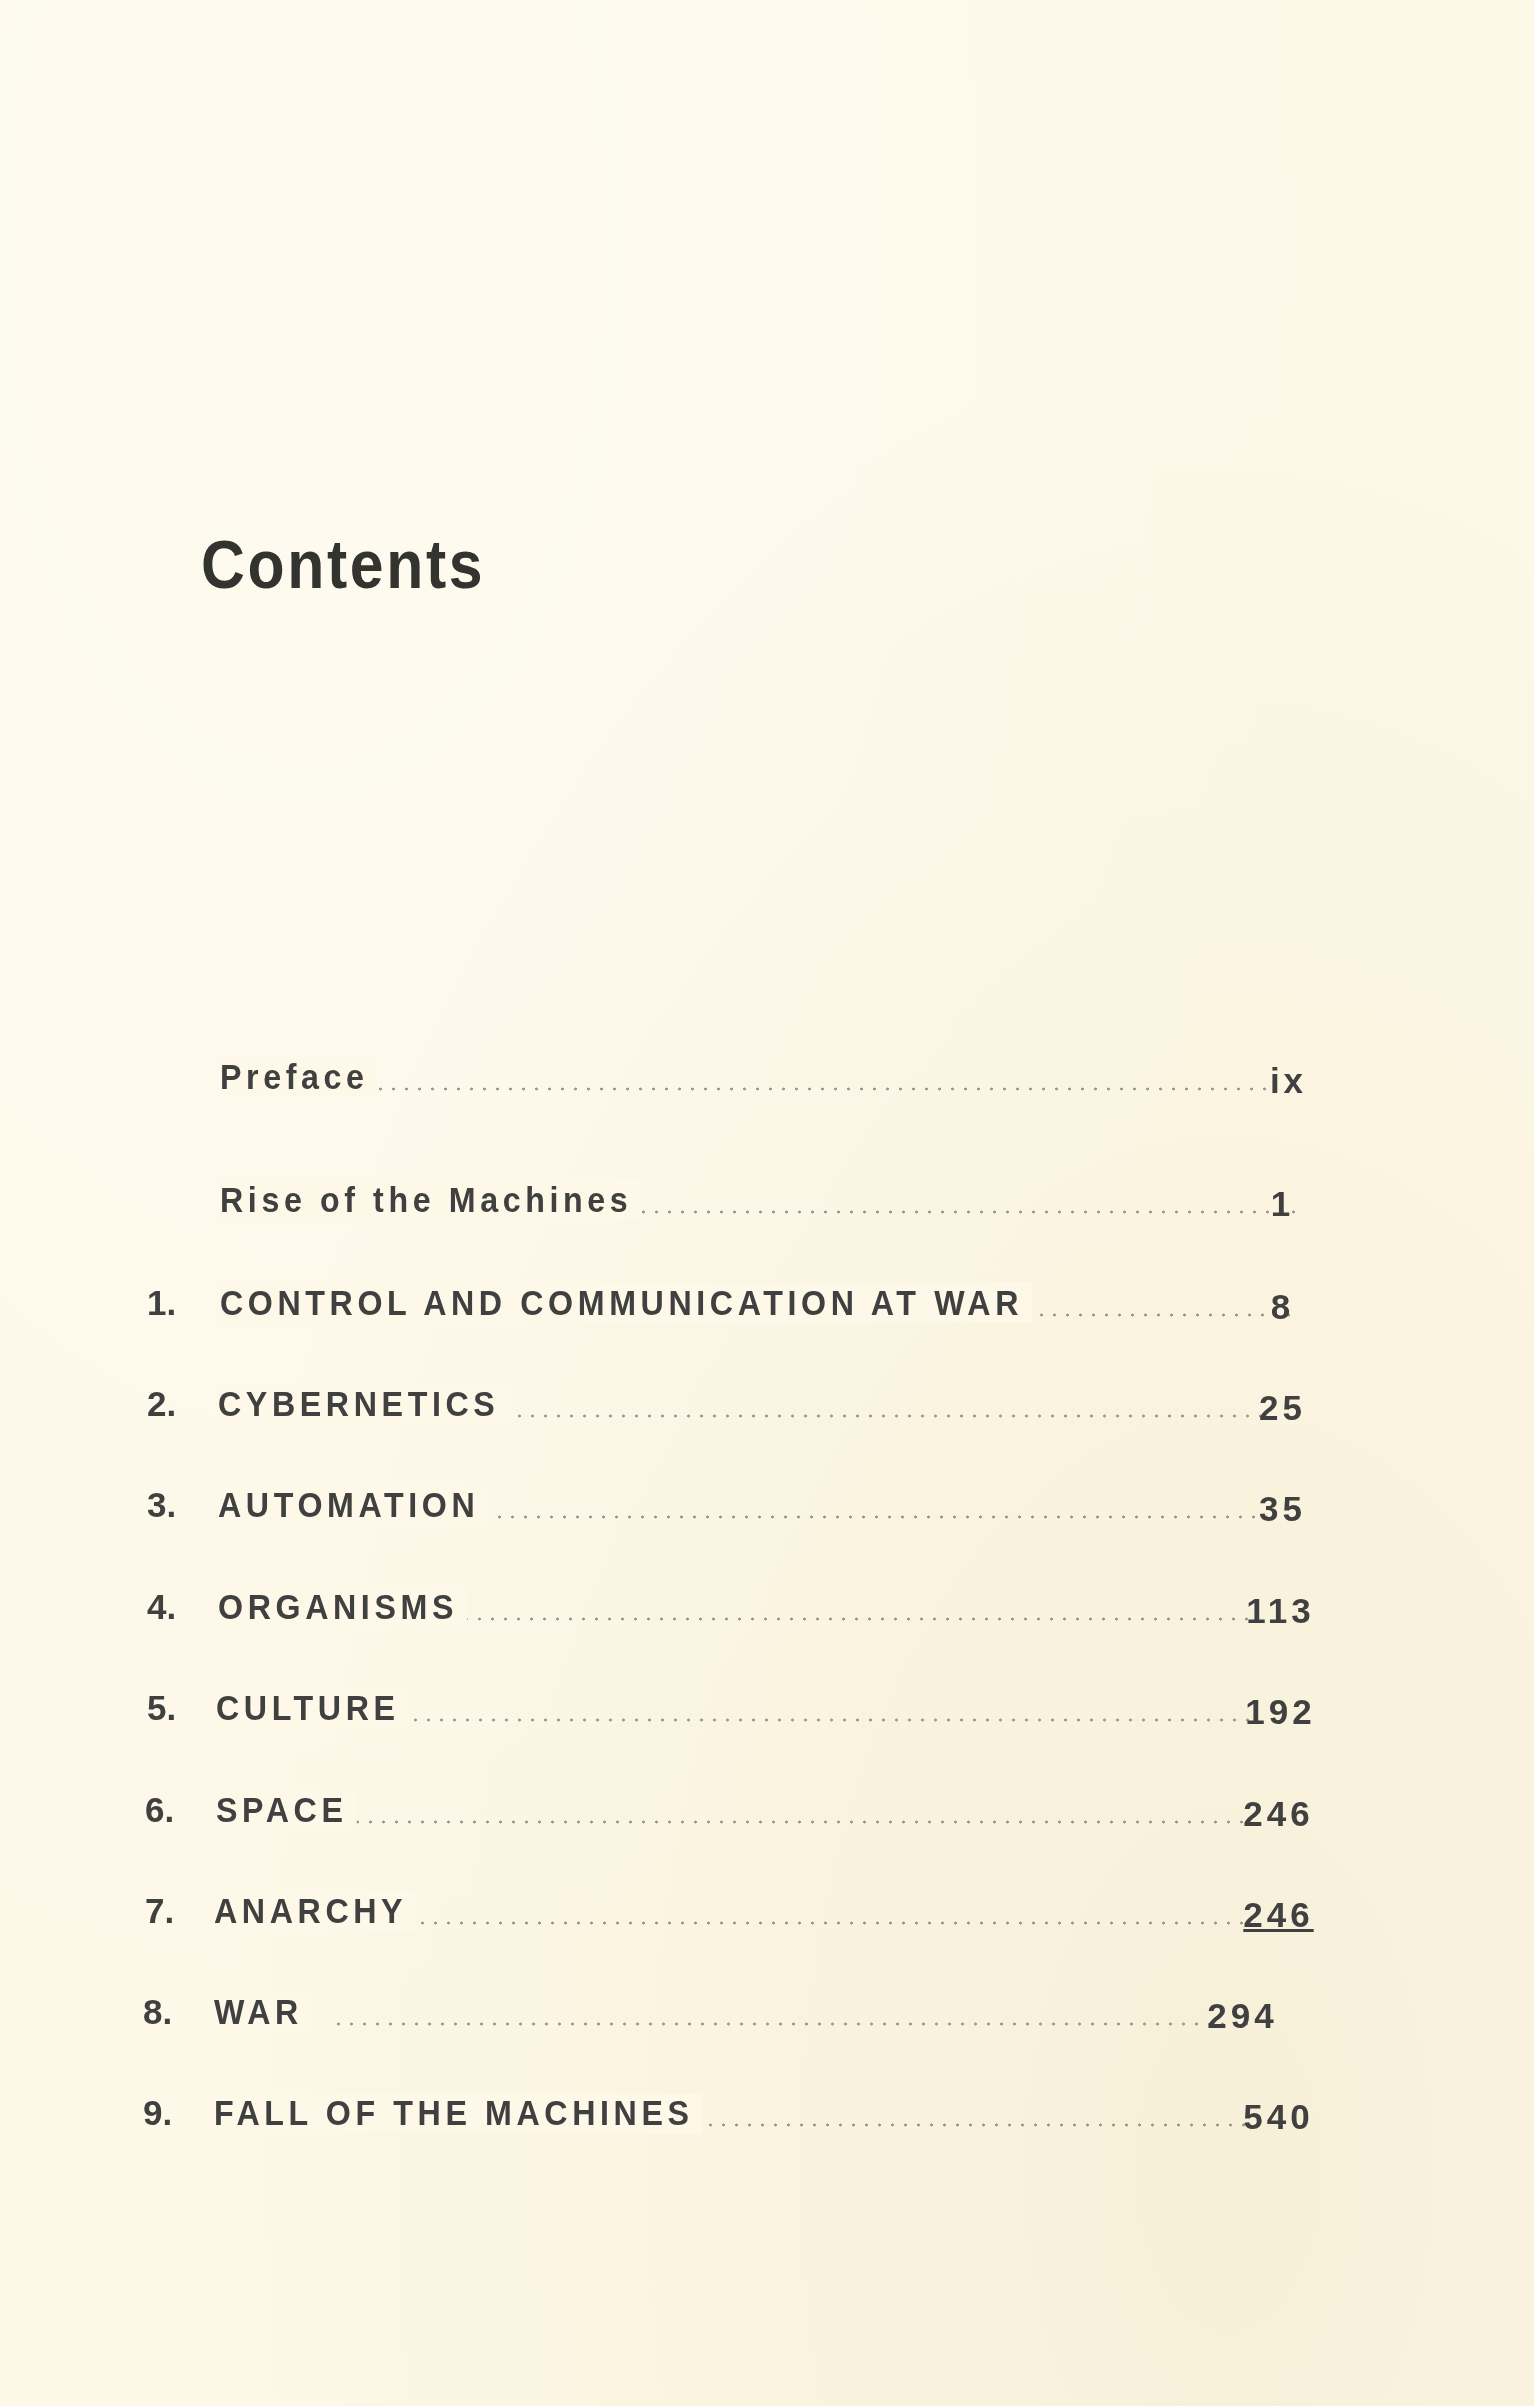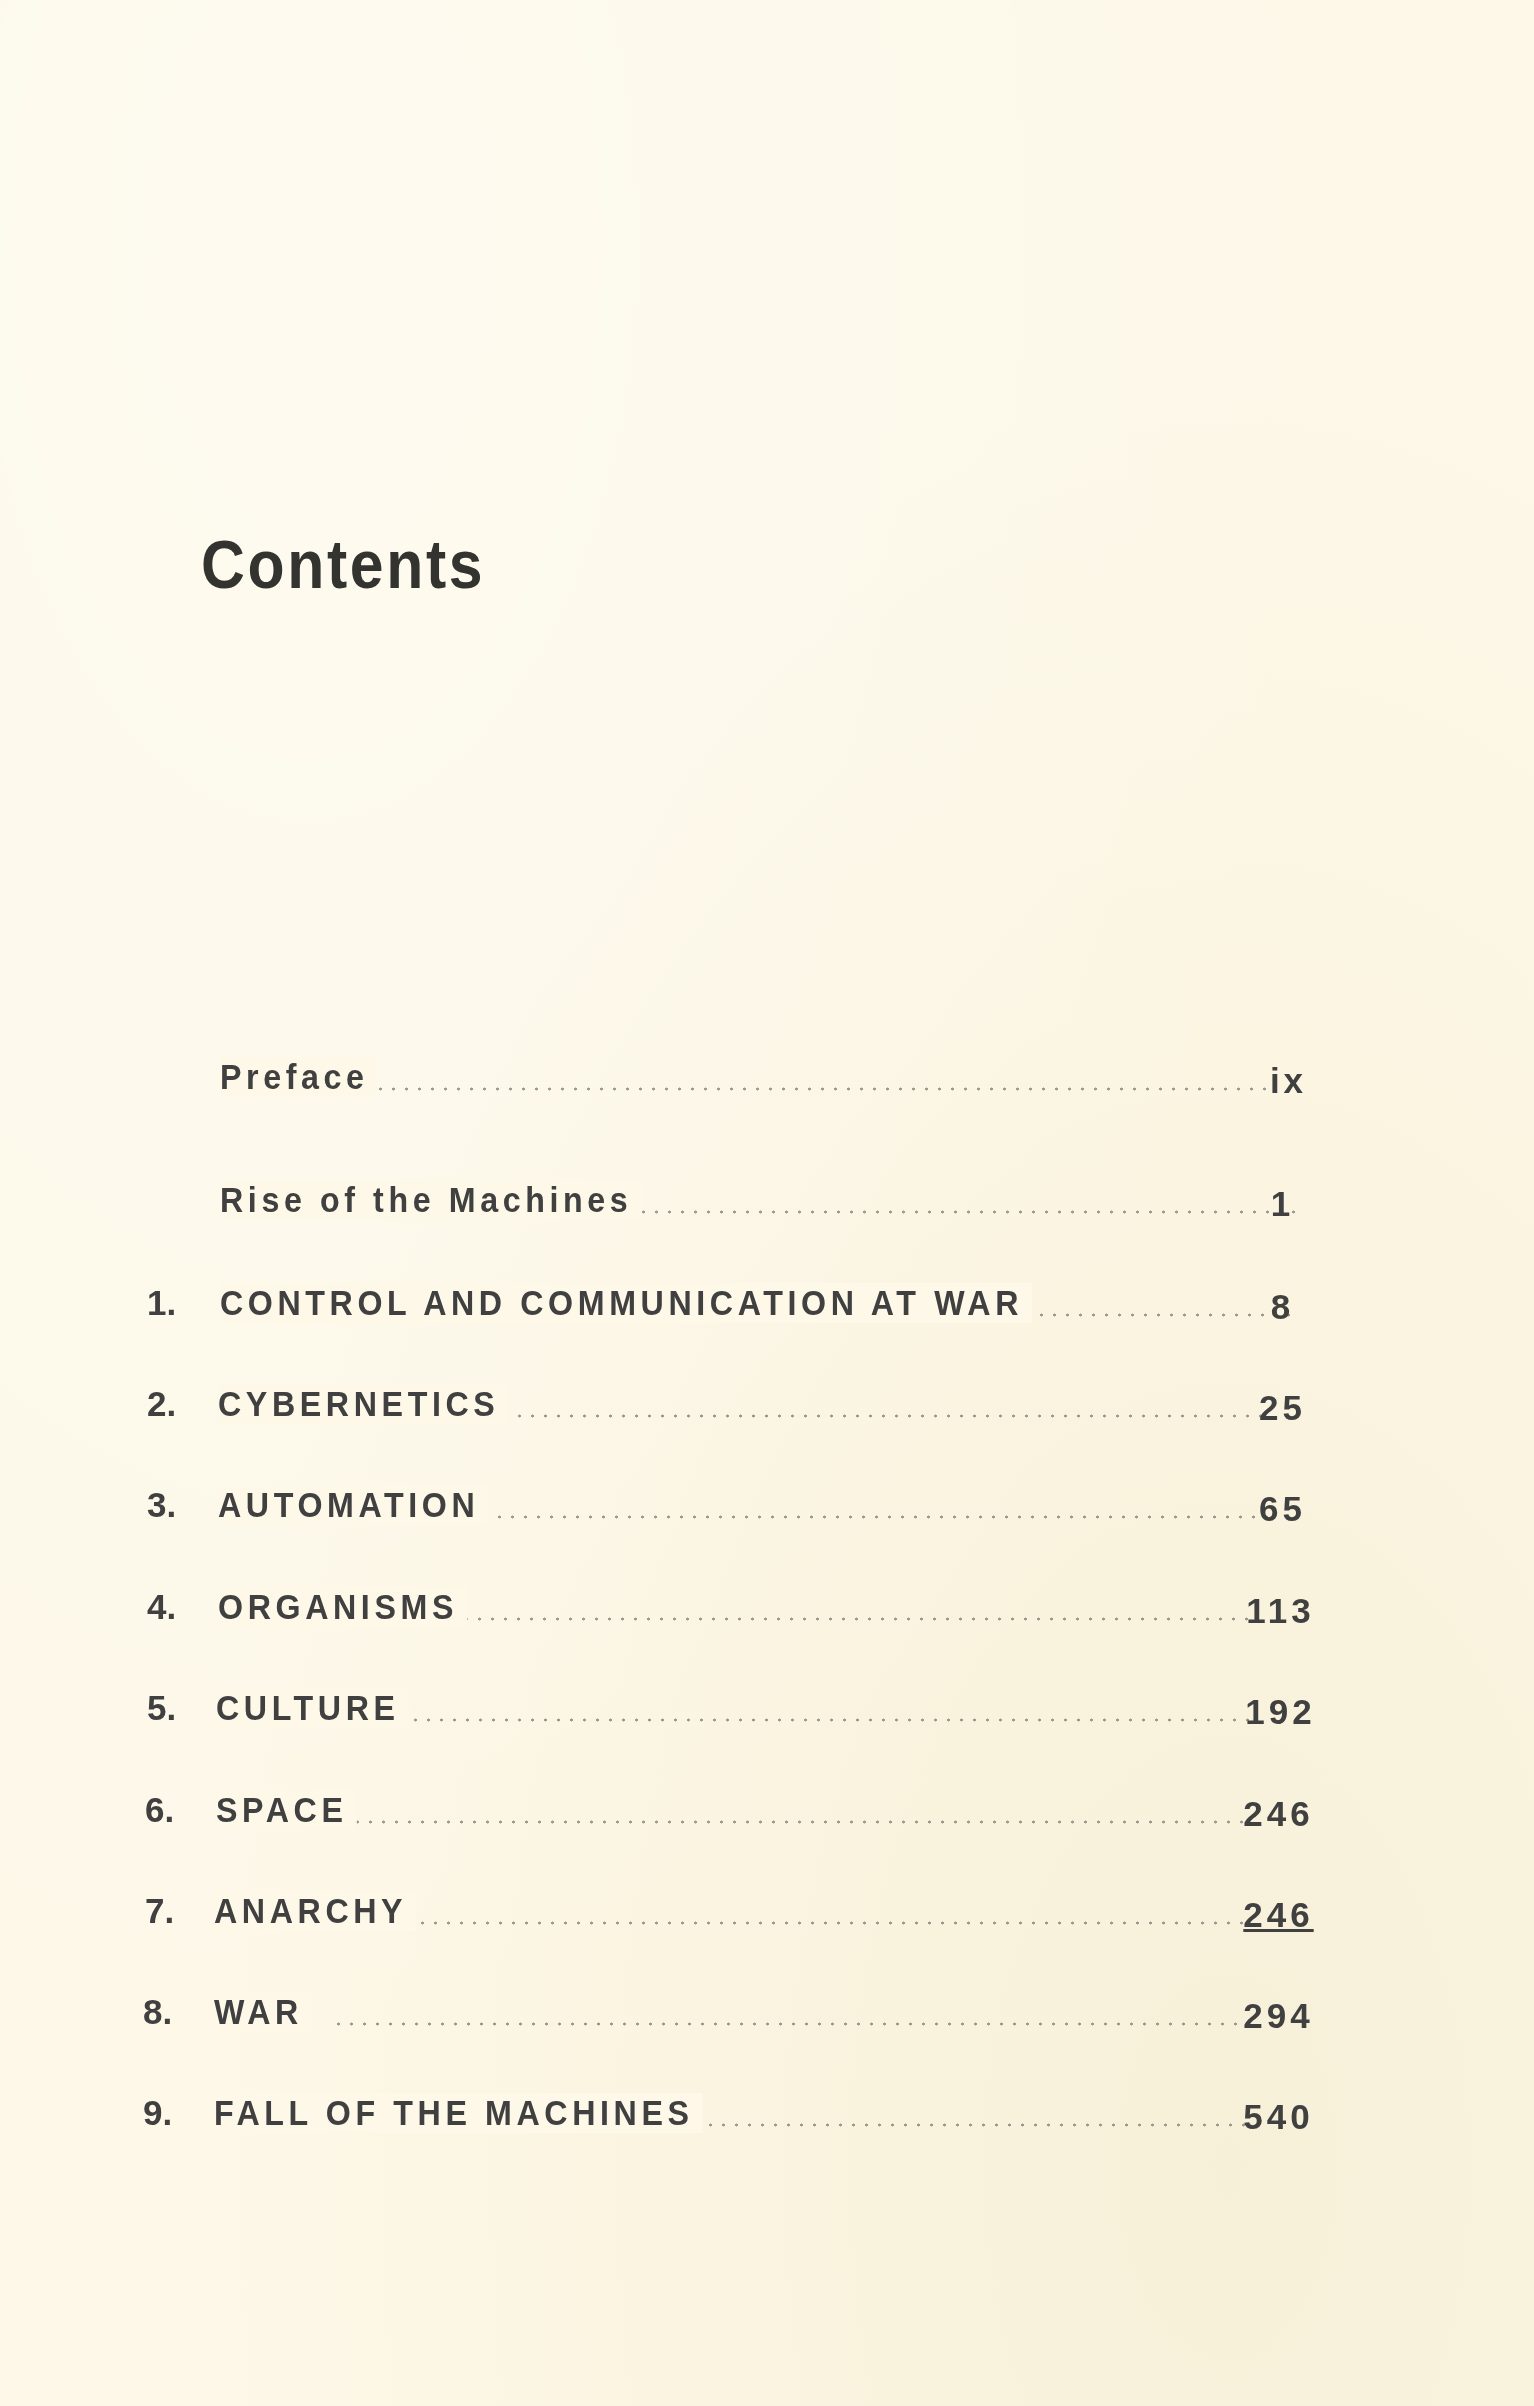--- a/index.html
+++ b/index.html
@@ -83,21 +83,21 @@
     <span class="num" style="left:147px;">2.</span>
     <span class="dots" style="left:500px; width:772px;"></span>
     <span class="label" style="left:218px;">CYBERNETICS</span>
     <span class="page" style="left:1228px; top:4px;">25</span>
   </div>
 
   <div class="row" style="top:1485px;">
     <span class="num" style="left:147px;">3.</span>
     <span class="dots" style="left:480px; width:792px;"></span>
     <span class="label" style="left:218px;">AUTOMATION</span>
-    <span class="page" style="left:1228px; top:4px;">65</span>
+    <span class="page" style="left:1228px; top:4px;">35</span>
   </div>
 
   <div class="row" style="top:1587px;">
     <span class="num" style="left:147px;">4.</span>
     <span class="dots" style="left:460px; width:792px;"></span>
     <span class="label" style="left:218px;">ORGANISMS</span>
     <span class="page" style="left:1226px; top:4px;">113</span>
   </div>
 
   <div class="row" style="top:1688px;">
@@ -118,21 +118,21 @@
     <span class="num" style="left:145px;">7.</span>
     <span class="dots" style="left:416px; width:832px;"></span>
     <span class="label" style="left:214px;">ANARCHY</span>
     <span class="page" style="left:1224px; top:4px;text-decoration:underline;">246</span>
   </div>
 
   <div class="row" style="top:1992px;">
     <span class="num" style="left:143px;">8.</span>
     <span class="dots" style="left:332px; width:916px;"></span>
     <span class="label" style="left:214px;">WAR</span>
-    <span class="page" style="left:1224px; top:4px;">294</span>
+    <span class="page" style="left:1188px; top:4px;">294</span>
   </div>
 
   <div class="row" style="top:2093px;">
     <span class="num" style="left:143px;">9.</span>
     <span class="dots" style="left:678px; width:569px;"></span>
     <span class="label" style="left:214px;">FALL OF THE MACHINES</span>
     <span class="page" style="left:1224px; top:4px;">540</span>
   </div>
 
 </div>

